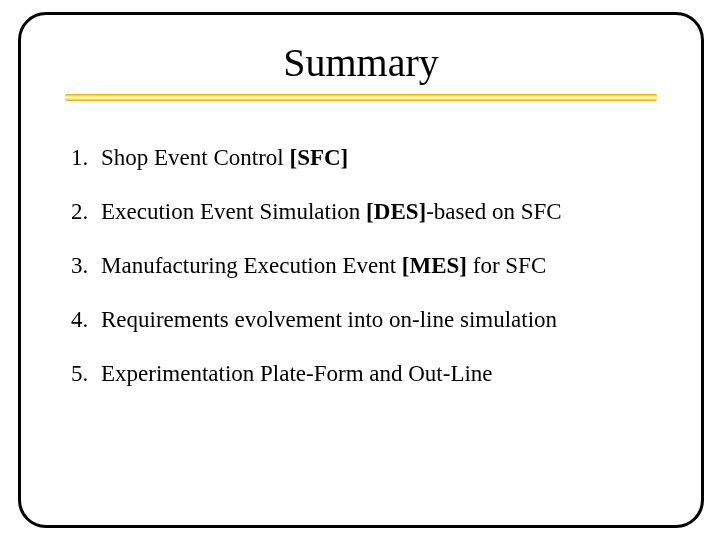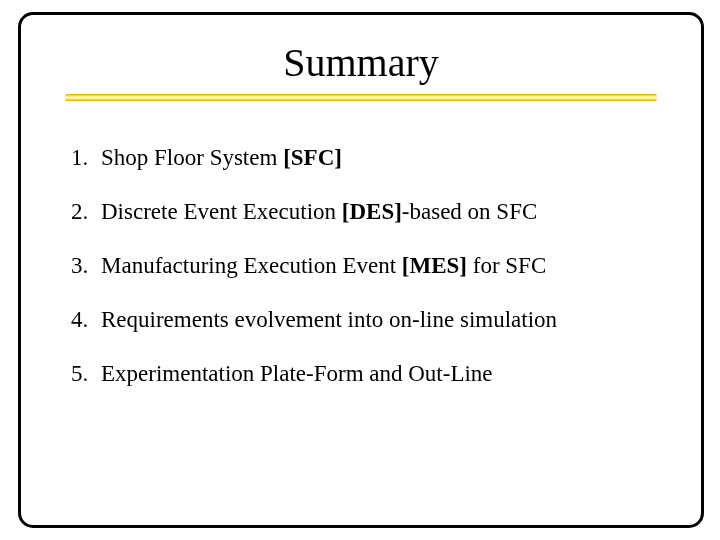--- a/index.html
+++ b/index.html
@@ -9,21 +9,21 @@
     font-family: "Times New Roman", Times, serif;
     position: relative;
   }
   .slide-frame {
     position: absolute;
     top: 12px;
     left: 18px;
     right: 16px;
     bottom: 12px;
     border: 3px solid #000;
-    border-radius: 15px;
+    border-radius: 28px;
     padding: 22px 44px 30px 44px;
   }
   .title-block {
     text-align: center;
     margin-top: 2px;
     margin-bottom: 44px;
   }
   .title {
     font-size: 40px;
     font-weight: 400;
@@ -70,26 +70,26 @@
 <body>
 
 <div class="slide-frame">
   <div class="title-block">
     <h1 class="title">Summary</h1>
     <div class="underline"></div>
   </div>
   <ol class="list">
     <li class="list-item">
       <span>
-        <span>Shop Floor System </span><span class="b">[SFC]</span><span></span>
+        <span>Shop Event Control </span><span class="b">[SFC]</span><span></span>
       </span>
     </li>
     <li class="list-item">
       <span>
-        <span>Discrete Event Execution </span><span class="b">[DES]</span><span>-based on SFC</span>
+        <span>Execution Event Simulation </span><span class="b">[DES]</span><span>-based on SFC</span>
       </span>
     </li>
     <li class="list-item">
       <span>
         <span>Manufacturing Execution Event </span><span class="b">[MES]</span><span> for SFC</span>
       </span>
     </li>
     <li class="list-item">
       <span>
         <span>Requirements evolvement into on-line simulation</span><span class="b"></span><span></span>

